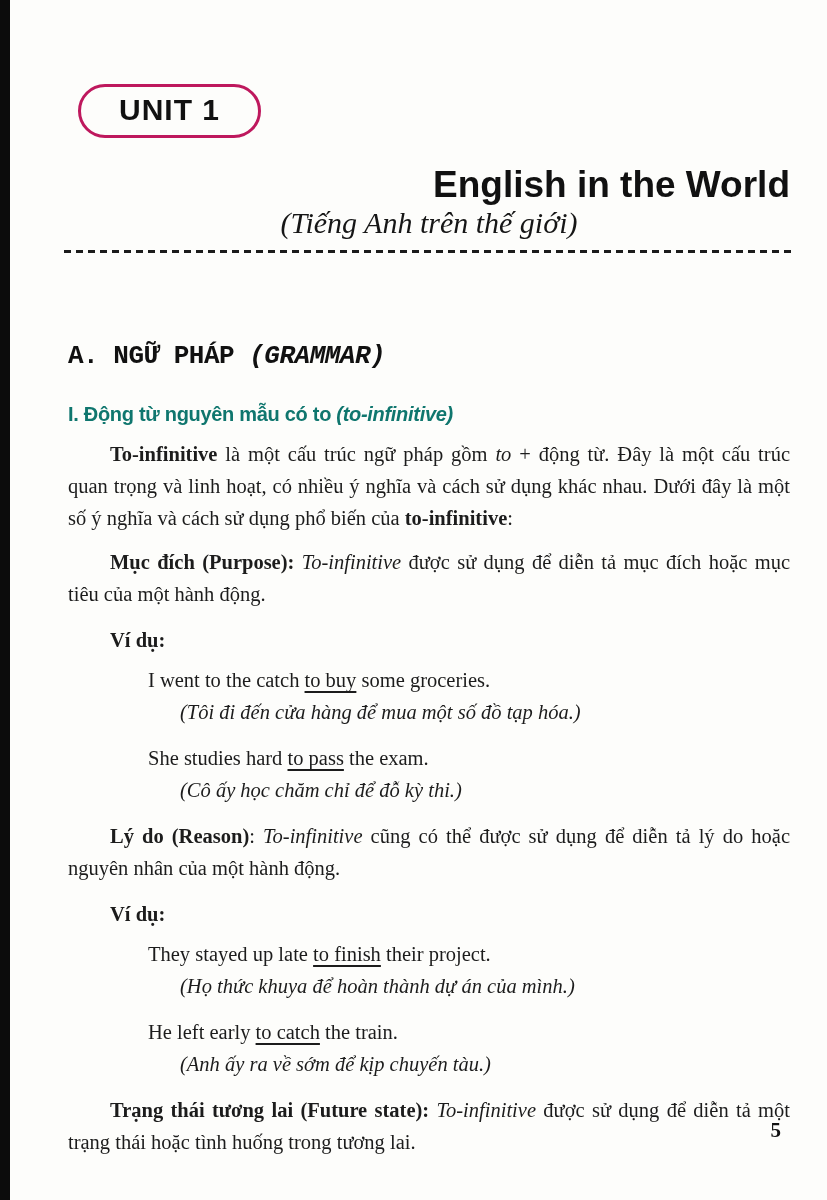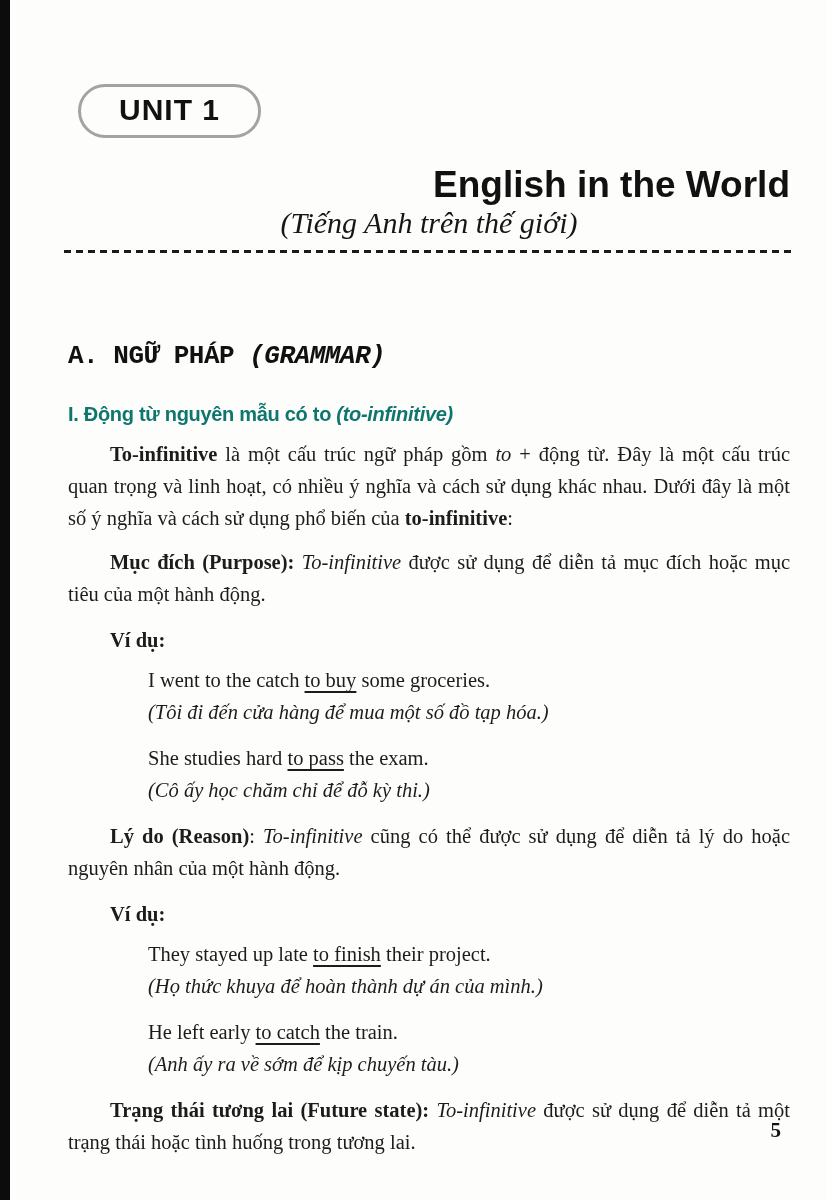--- a/index.html
+++ b/index.html
@@ -24,21 +24,21 @@
   .content {
     position: absolute;
     left: 68px; top: 0;
     width: 722px;
   }
   .unit-badge {
     display: inline-block;
     margin-top: 84px;
     margin-left: 10px;
     padding: 6px 38px 8px 38px;
-    border: 3px solid #a3a3a3;
+    border: 3px solid #be185d;
     border-radius: 30px;
     font-family: "Liberation Sans", "DejaVu Sans", sans-serif;
     font-weight: bold;
     font-size: 30px;
     letter-spacing: 1px;
     color: #111;
   }
   .page-title {
     margin-top: 26px;
     text-align: right;
@@ -91,21 +91,21 @@
     font-size: 20.5px;
     line-height: 32px;
   }
   .example-block { margin-top: 8px; margin-bottom: 14px; }
   .example-sentence {
     margin-left: 80px;
     font-size: 20.5px;
     line-height: 32px;
   }
   .example-translation {
-    margin-left: 80px;
+    margin-left: 112px;
     font-size: 20.5px;
     line-height: 32px;
   }
   .page-number {
     position: absolute;
     right: 46px;
     top: 1118px;
     font-weight: bold;
     font-size: 21px;
     color: #111;

